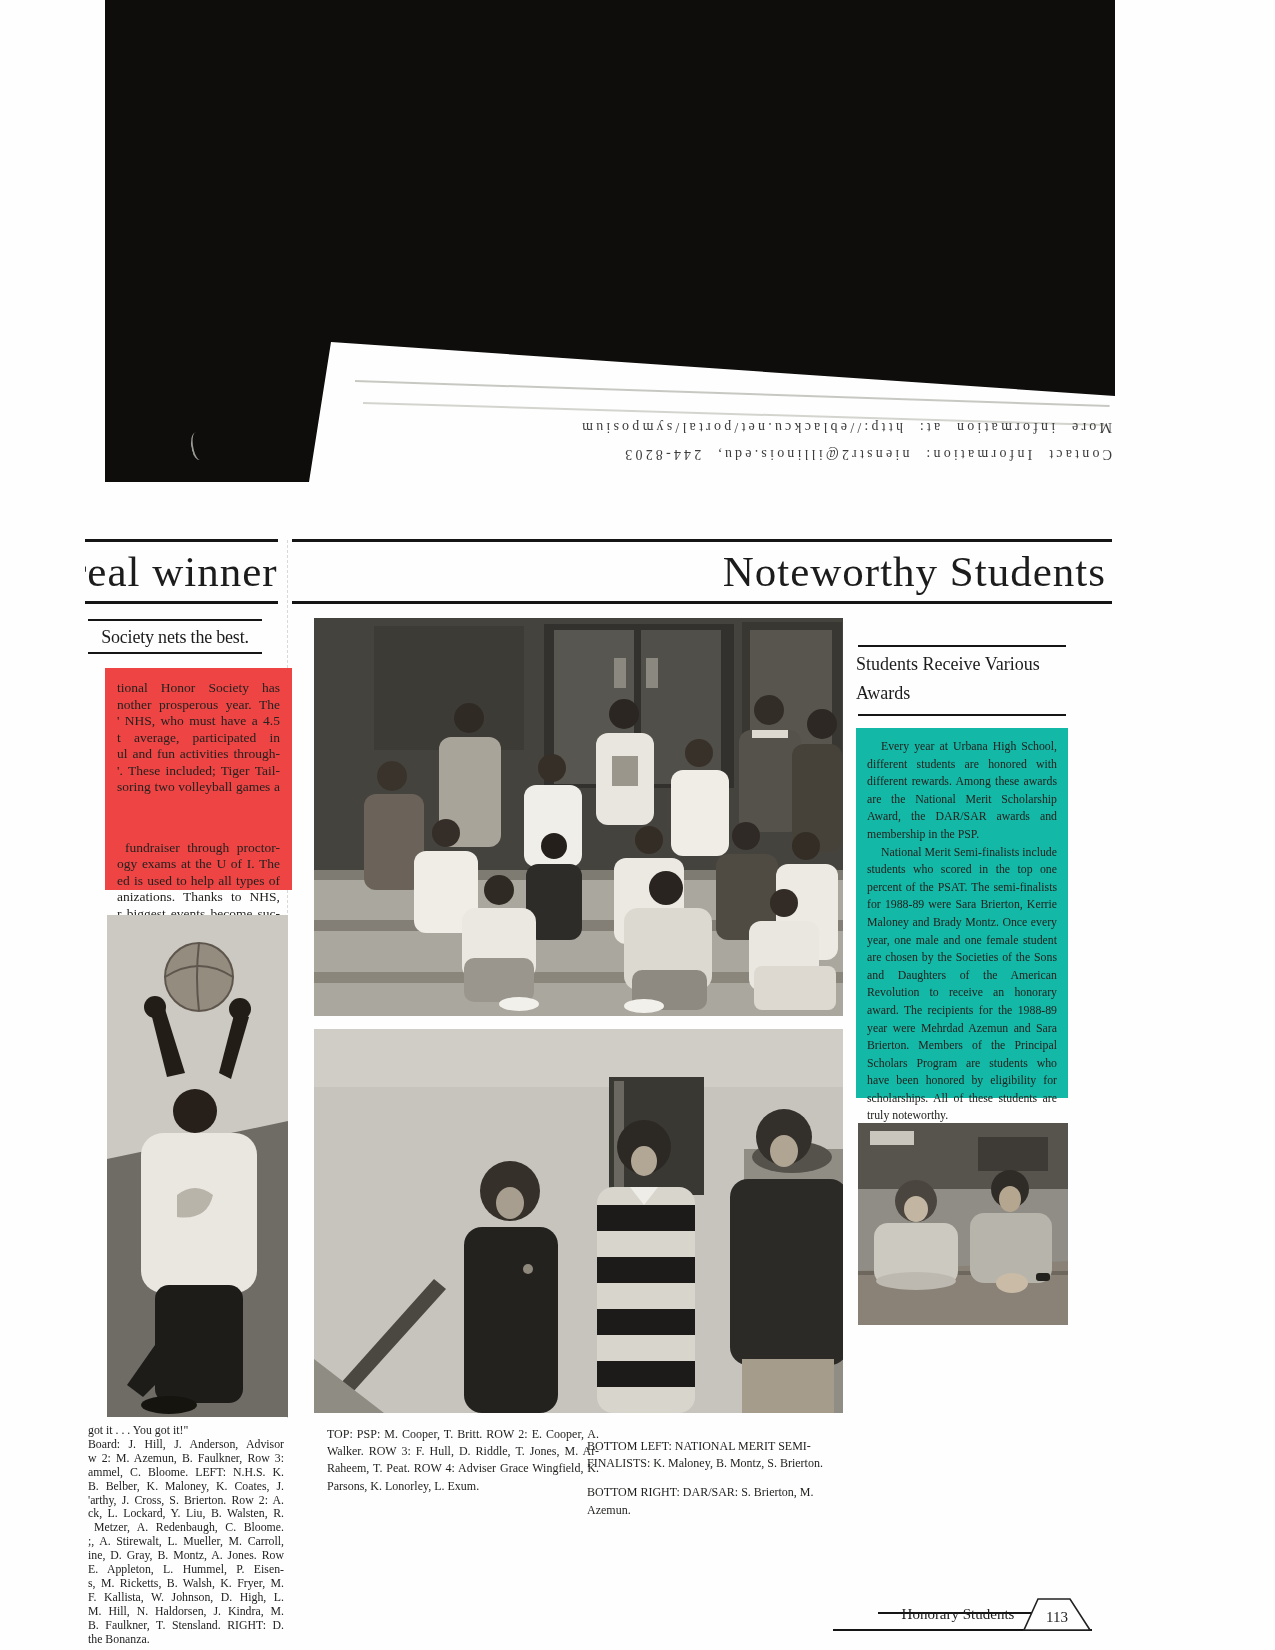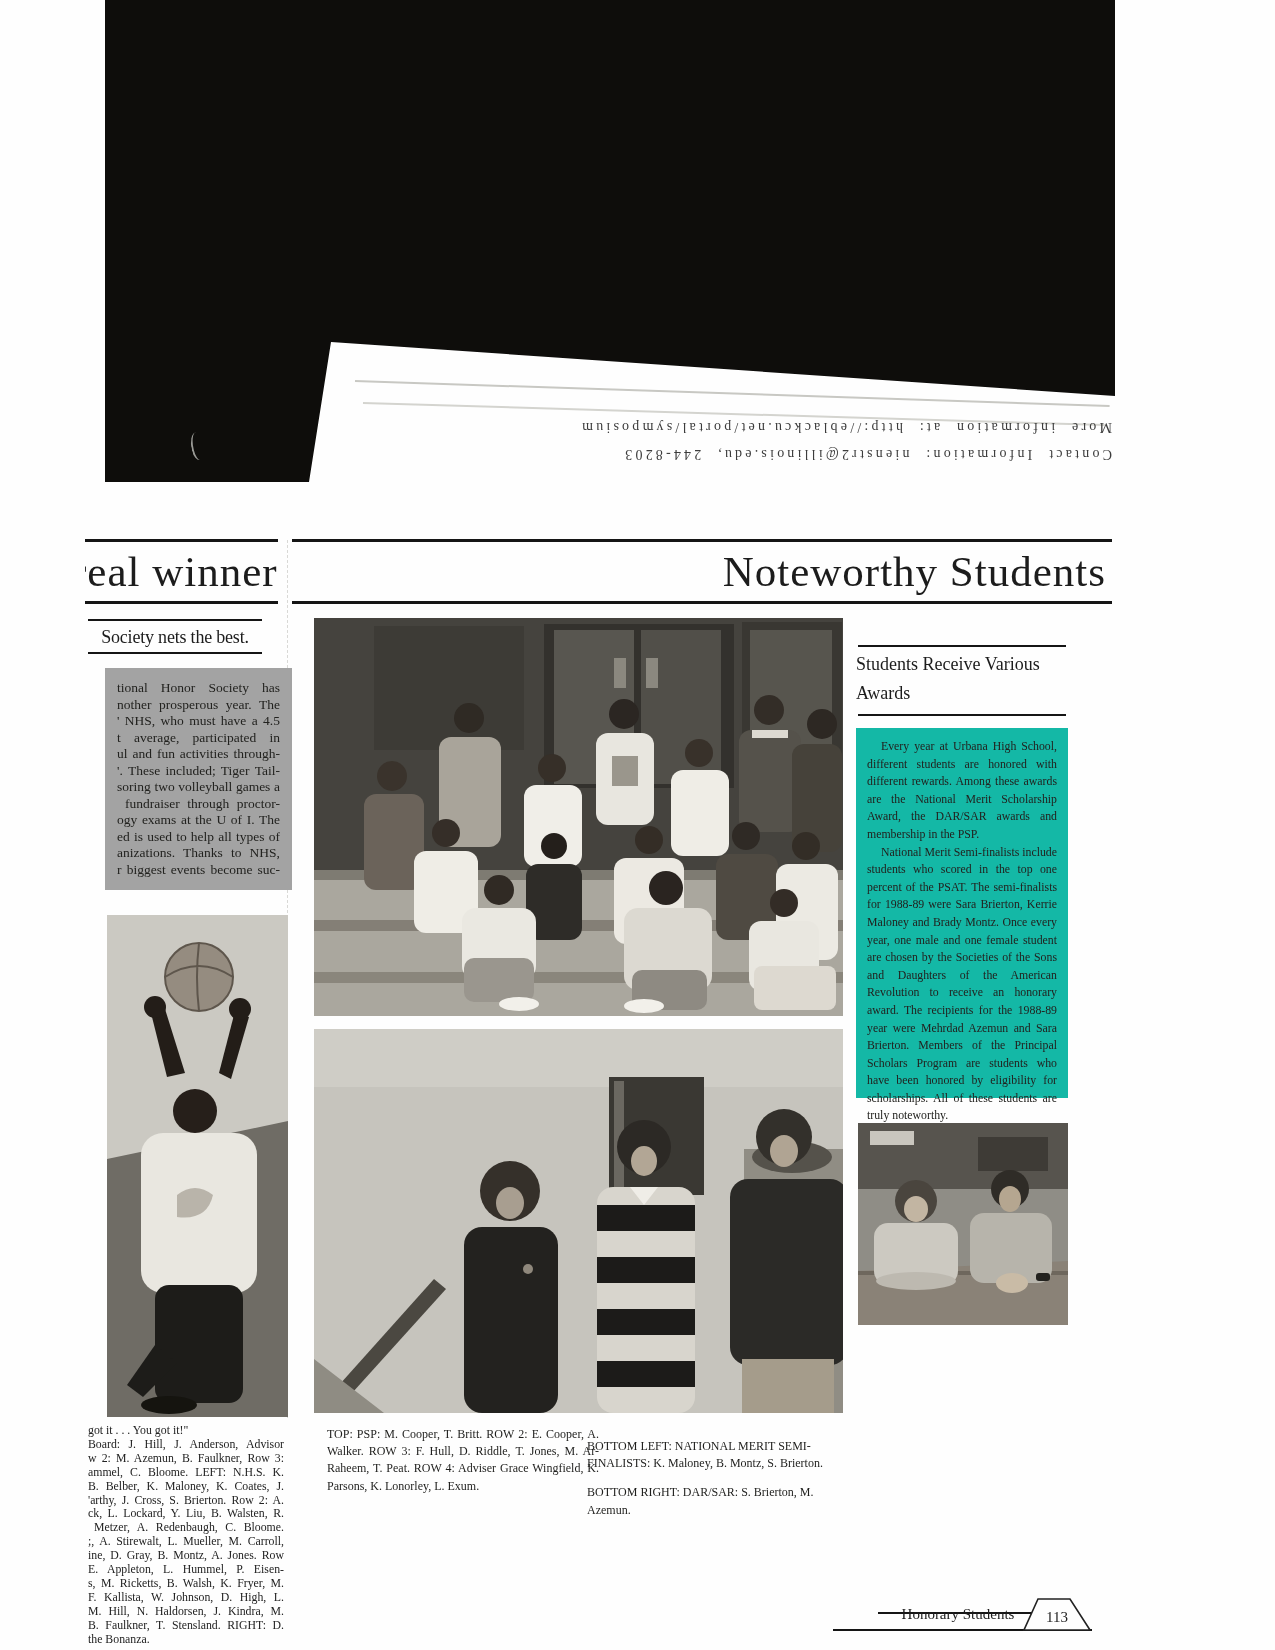--- a/index.html
+++ b/index.html
@@ -28,21 +28,21 @@
 
   
   #headline-left{position:absolute;left:85px;top:545px;width:193px;height:54px;overflow:hidden;}
   #headline-left span{display:inline-block;margin-left:-13px;font-size:43px;line-height:54px;letter-spacing:1px;white-space:nowrap;}
   #headline-right{position:absolute;left:292px;top:545px;width:820px;height:54px;text-align:right;padding-right:6px;box-sizing:border-box;font-size:43px;line-height:54px;letter-spacing:1px;}
 
   #society-head{position:absolute;left:88px;top:623px;width:174px;height:28px;text-align:center;font-size:18px;line-height:28px;letter-spacing:-0.2px;}
 
   
   #nhs-box{
-    position:absolute;left:105px;top:668px;width:187px;height:222px;background:#a3a3a3;
+    position:absolute;left:105px;top:668px;width:187px;height:222px;background:#ef4444;
     padding:12px 12px;box-sizing:border-box;font-size:13.5px;line-height:16.5px;color:#22221f;
   }
   #nhs-box .jline{text-align:justify;text-align-last:justify;white-space:normal;}
 
   #awards-box{
     position:absolute;left:856px;top:728px;width:212px;height:370px;background:#14b8a6;
     padding:10px 11px;box-sizing:border-box;font-size:11.8px;line-height:17.6px;color:#22221f;
   }
   #awards-box p{margin:0;text-align:justify;text-indent:14px;}
 
@@ -99,21 +99,21 @@
   <div class="rule" style="left:88px;top:652px;width:174px;height:2px;"></div>
 
   <div id="nhs-box">
     <div class="jline">tional Honor Society has</div>
     <div class="jline">nother prosperous year. The</div>
     <div class="jline">' NHS, who must have a 4.5</div>
     <div class="jline">t average, participated in</div>
     <div class="jline">ul and fun activities through-</div>
     <div class="jline">'. These included; Tiger Tail-</div>
     <div class="jline">soring two volleyball games a</div>
-    <div class="jline" style="padding-left:8px;">fundraiser through proctor-</div>
+    <div class="jline" style="padding-left:8px;margin-top:44px;">fundraiser through proctor-</div>
     <div class="jline">ogy exams at the U of I. The</div>
     <div class="jline">ed is used to help all types of</div>
     <div class="jline">anizations. Thanks to NHS,</div>
     <div class="jline">r biggest events become suc-</div>
   </div>
 
   <div class="photo" style="left:107px;top:915px;width:181px;height:502px;">
     <svg width="181" height="502" viewBox="0 0 181 502">
       <rect width="181" height="502" fill="#cbc9c2"></rect>
       <polygon points="0,244 181,206 181,502 0,502" fill="#6f6c65"></polygon>

